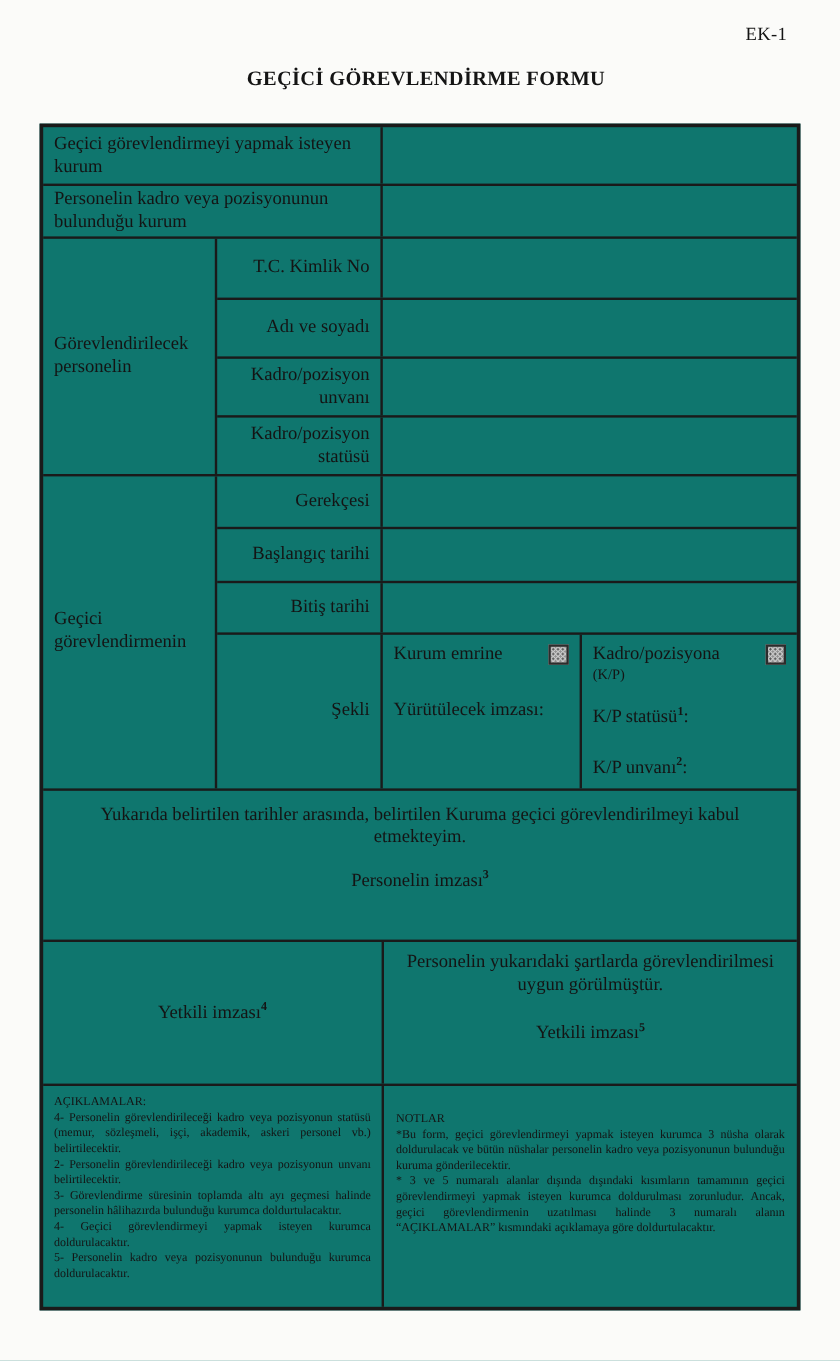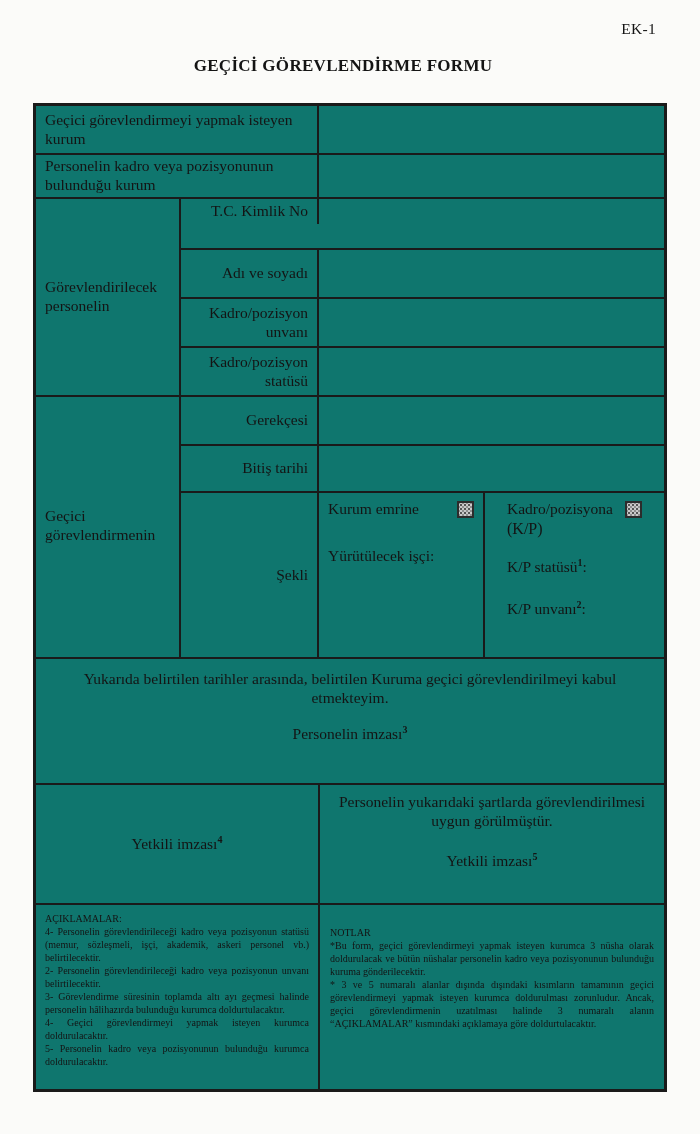--- a/index.html
+++ b/index.html
@@ -14,21 +14,21 @@
     background: var(--paper);
     color: var(--ink);
     font-family: "Liberation Serif", "DejaVu Serif", serif;
     position: relative;
   }
   .ek-label {
     position:absolute; top:20px; right:44px;
     font-size:16.5px; letter-spacing:0.3px;
   }
   .form-title {
-    position:absolute; top:56px; left:0; width:686px;
+    position:absolute; top:56px; left:12px; width:686px;
     text-align:center; font-weight:bold; font-size:17px; letter-spacing:0.3px;
   }
   .form {
     position:absolute; top:103px; left:33px; width:634px; height:989px;
     border:3px solid var(--border); background:#0f766e;
     display:flex; flex-direction:column;
   }
   .row { display:flex; border-bottom:2px solid var(--border); }
   .lbl { font-size:15.5px; line-height:1.22; }
   .small { font-size:10px; line-height:1.3; }
@@ -55,31 +55,31 @@
   .sec-rows .row:last-child { border-bottom:none; flex:1; }
   .sub-label {
     width:138px; border-right:2px solid var(--border);
     display:flex; align-items:center; justify-content:flex-end;
     text-align:right; padding:3px 9px 3px 6px;
   }
   .h49 { height:49px; } .h47 { height:47px; }
 
   
   .sekli-a { width:166px; border-right:2px solid var(--border); padding:7px 9px; }
-  .sekli-b { flex:1; padding:7px 22px; }
+  .sekli-b { flex:1; padding:7px 9px; }
   .check-line { display:flex; align-items:flex-start; justify-content:space-between; }
   .checkbox {
     width:17px; height:17px; flex:0 0 auto; margin-left:6px; margin-top:1px;
     border:2px solid #2c2c2c;
     background-color: var(--checkbox_fill);
     background-image: radial-gradient(#565656 30%, rgba(0,0,0,0) 33%),
                       radial-gradient(#8f8f8f 30%, rgba(0,0,0,0) 33%);
     background-size:4px 4px; background-position:0 0, 2px 2px;
   }
-  .kp-note { font-size:16px; margin-top:0px; }
+  .kp-note { font-size:12px; margin-top:0px; }
   .mt28 { margin-top:28px; }
   .mt20 { margin-top:20px; }
   .mt23 { margin-top:23px; }
 
   
   .kabul { height:126px; display:block; text-align:center; padding:11px 18px; }
   .kabul .imza { margin-top:17px; }
 
   
   .imza-row { height:120px; }
@@ -114,21 +114,21 @@
   </div>
 
   <div class="row r2">
     <div class="label-cell lbl">Personelin kadro veya pozisyonunun bulunduğu kurum</div>
     <div class="fill"></div>
   </div>
 
   <div class="section sec-personel">
     <div class="sec-label lbl">Görevlendirilecek personelin</div>
     <div class="sec-rows">
-      <div class="row" style="height:51px;flex-direction:column;">
+      <div class="row" style="height:51px;">
         <div class="sub-label lbl">T.C. Kimlik No</div>
         <div class="fill"></div>
       </div>
       <div class="row h49">
         <div class="sub-label lbl">Adı ve soyadı</div>
         <div class="fill"></div>
       </div>
       <div class="row h49">
         <div class="sub-label lbl">Kadro/pozisyon unvanı</div>
         <div class="fill"></div>
@@ -138,34 +138,38 @@
         <div class="fill"></div>
       </div>
     </div>
   </div>
 
   <div class="section sec-gecici">
     <div class="sec-label lbl top">Geçici görevlendirmenin</div>
     <div class="sec-rows">
       <div class="row h49">
         <div class="sub-label lbl">Gerekçesi</div>
+        <div class="fill"></div>
+      </div>
+      <div class="row h49">
+        <div class="sub-label lbl">Başlangıç tarihi</div>
         <div class="fill"></div>
       </div>
       <div class="row h47">
         <div class="sub-label lbl">Bitiş tarihi</div>
         <div class="fill"></div>
       </div>
       <div class="row">
         <div class="sub-label lbl">Şekli</div>
         <div class="sekli-a lbl">
           <div class="check-line">
             <span>Kurum emrine</span>
             <span class="checkbox"></span>
           </div>
-          <div class="mt28">Yürütülecek işçi:</div>
+          <div class="mt28">Yürütülecek imzası:</div>
         </div>
         <div class="sekli-b lbl">
           <div class="check-line">
             <span>Kadro/pozisyona</span>
             <span class="checkbox"></span>
           </div>
           <div class="kp-note">(K/P)</div>
           <div class="mt20"><span>K/P statüsü</span><sup>1</sup><span>:</span></div>
           <div class="mt23"><span>K/P unvanı</span><sup>2</sup><span>:</span></div>
         </div>

